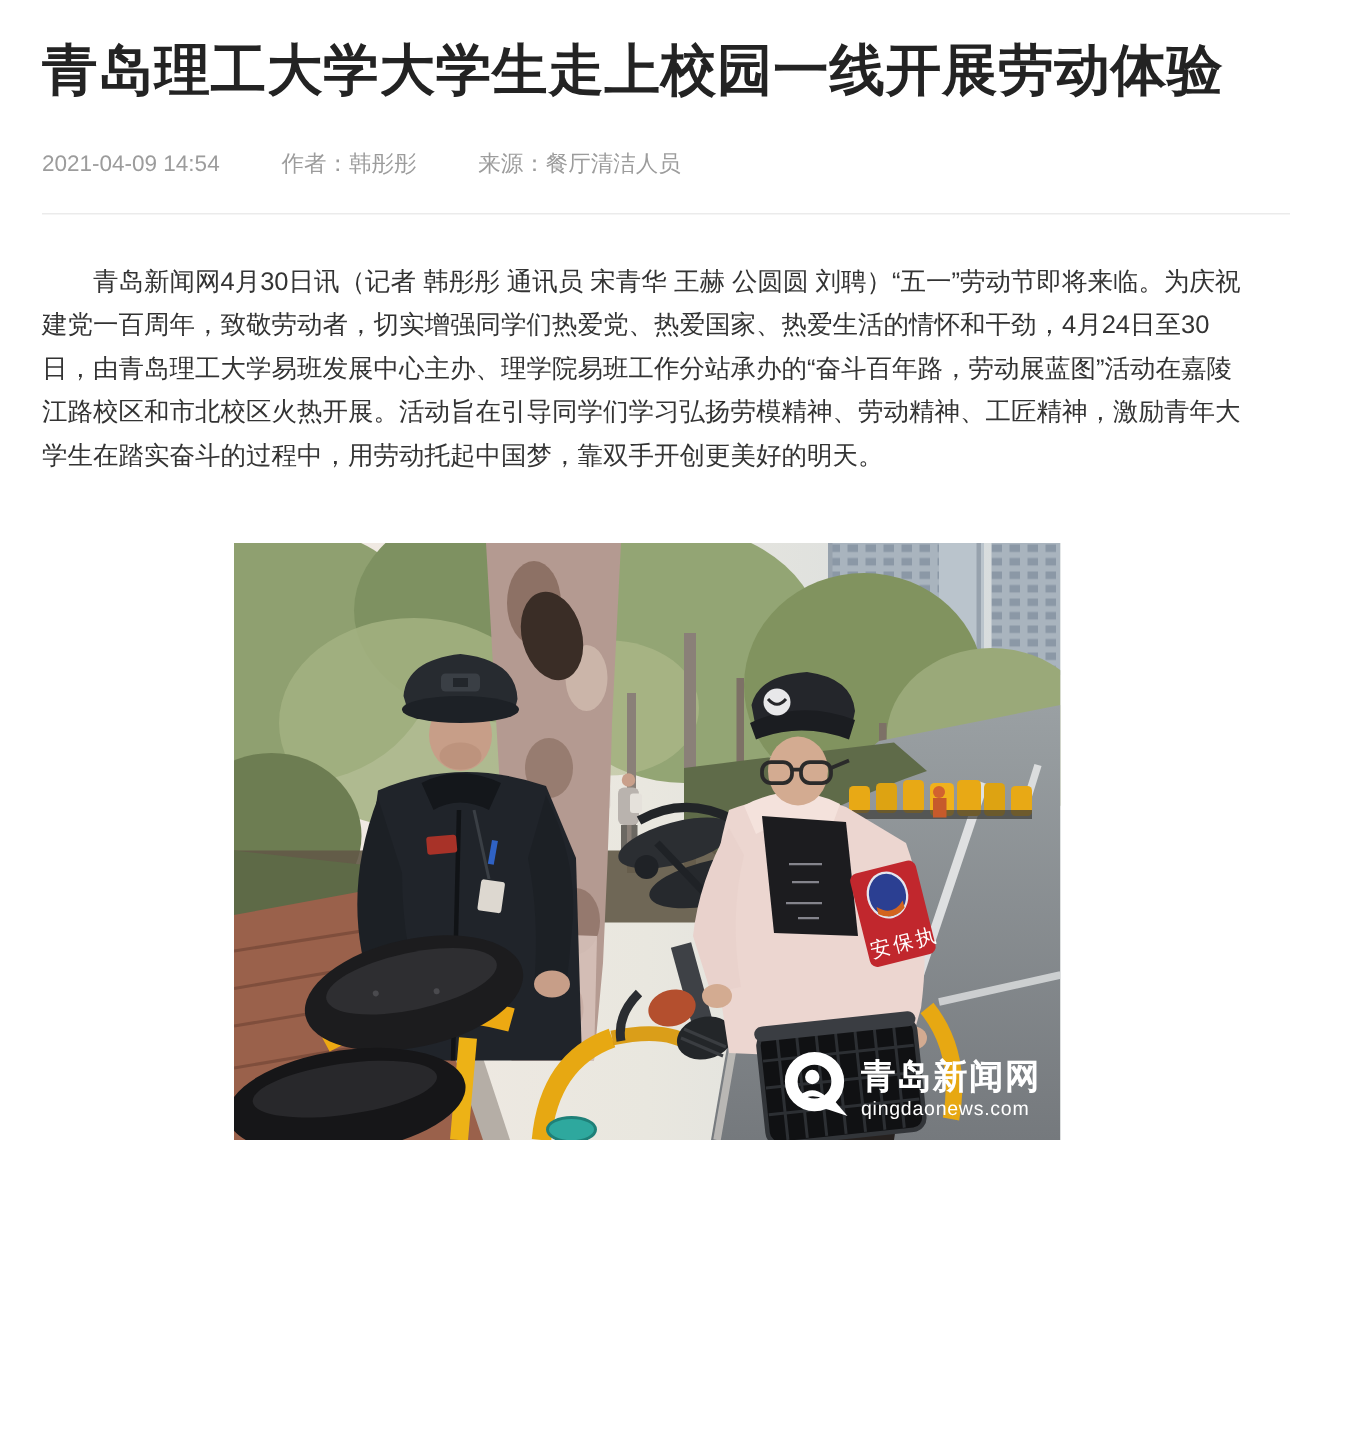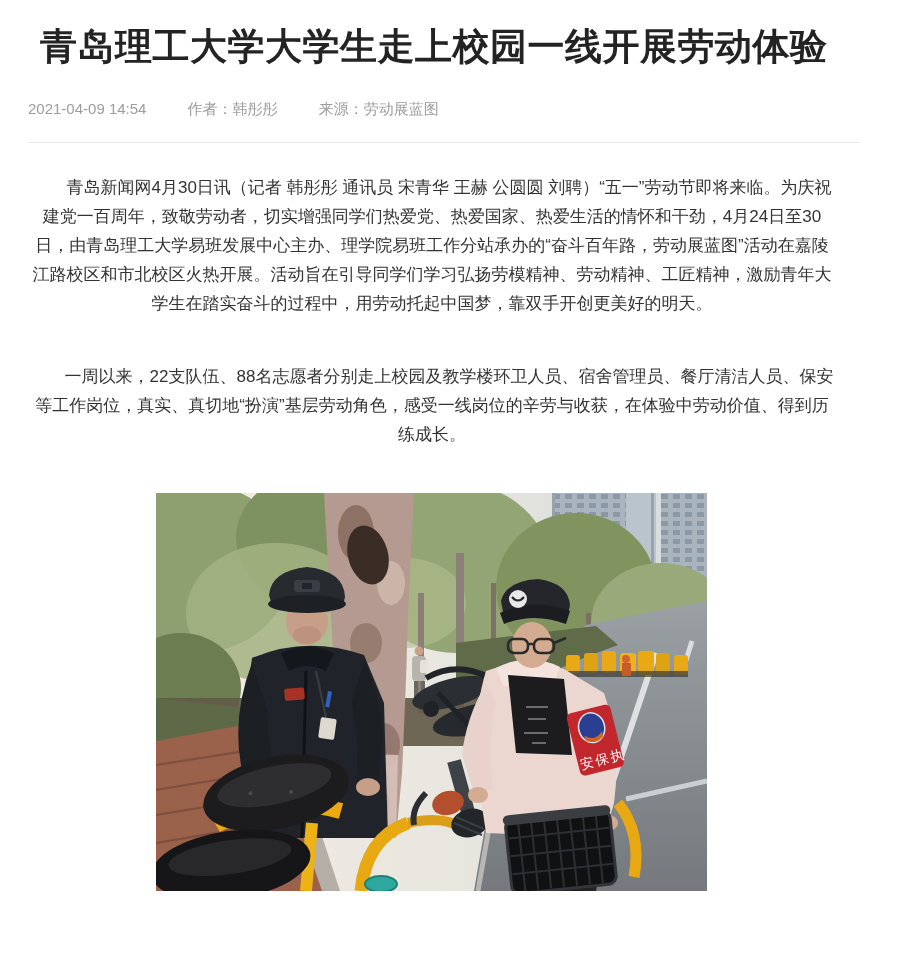--- a/index.html
+++ b/index.html
@@ -4,27 +4,27 @@
 <style>
   html,body{margin:0;padding:0;background:#fff;}
   body{
     width:901px;height:958px;overflow:hidden;
     font-family:"Liberation Sans","DejaVu Sans",sans-serif;
     -webkit-font-smoothing:antialiased;
   }
   .page{width:832px;margin:0 0 0 28px;}
   .article-title{
     font-size:37px;line-height:48px;font-weight:bold;color:#232323;
-    margin:23px 12px 0;letter-spacing:.5px;white-space:nowrap;
+    margin:23px 0 0;letter-spacing:.5px;white-space:nowrap;
   }
   .meta{margin-top:29px;font-size:15px;color:#9c9c9c;}
   .meta span{margin-right:37px;}
   .divider{border:none;border-top:1px solid #ebebeb;margin:23px 0 0;}
   .article-body{margin-top:30px;width:808px;font-size:17px;line-height:29px;color:#333;}
-  .article-body p{margin:10px 0 44px;text-indent:2em;text-align:center;}
+  .article-body p{margin:10px 0 44px;text-indent:2em;}
   figure.photo{
     width:551px;height:398px;margin:0 0 0 128px;position:relative;padding:0;
     overflow:hidden;background:#dfe3e2;
   }
   figure.photo svg.scene{display:block;}
   .watermark{
     position:absolute;right:13px;bottom:9px;display:flex;align-items:center;
     color:#fff;gap:6px;
   }
   .wm-text{display:flex;flex-direction:column;line-height:1;}
@@ -34,28 +34,27 @@
 </head>
 <body>
 
 <div class="page">
 
   <h1 class="article-title">青岛理工大学大学生走上校园一线开展劳动体验</h1>
 
   <div class="meta">
     <span>2021-04-09 14:54</span>
     <span>作者：韩彤彤</span>
-    <span>来源：劳动展蓝图</span>
+    <span>来源：餐厅清洁人员</span>
   </div>
 
   <hr class="divider">
 
   <div class="article-body">
     <p>青岛新闻网4月30日讯（记者 韩彤彤 通讯员 宋青华 王赫 公圆圆 刘聘）“五一”劳动节即将来临。为庆祝建党一百周年，致敬劳动者，切实增强同学们热爱党、热爱国家、热爱生活的情怀和干劲，4月24日至30日，由青岛理工大学易班发展中心主办、理学院易班工作分站承办的“奋斗百年路，劳动展蓝图”活动在嘉陵江路校区和市北校区火热开展。活动旨在引导同学们学习弘扬劳模精神、劳动精神、工匠精神，激励青年大学生在踏实奋斗的过程中，用劳动托起中国梦，靠双手开创更美好的明天。</p>
-    <p>一周以来，22支队伍、88名志愿者分别走上校园及教学楼环卫人员、宿舍管理员、餐厅清洁人员、保安等工作岗位，真实、真切地“扮演”基层劳动角色，感受一线岗位的辛劳与收获，在体验中劳动价值、得到历练成长。</p>
 
     <figure class="photo">
       <svg class="scene" width="551" height="398" viewBox="0 0 551 398">
         <defs>
           <linearGradient id="sky" x1="0" y1="0" x2="1" y2="0">
             <stop offset="0" stop-color="#f3eae4"></stop>
             <stop offset="0.5" stop-color="#e9e7df"></stop>
             <stop offset="1" stop-color="#d4dadd"></stop>
           </linearGradient>
           <linearGradient id="roadg" x1="0" y1="0" x2="0" y2="1">
@@ -238,15 +237,27 @@
 
         <g transform="rotate(-6 405 355)">
           <rect x="352" y="322" width="105" height="74" rx="8" fill="#101113" stroke="#323539" stroke-width="3"></rect>
           <path d="M365,324 V394 M378,324 V394 M391,324 V394 M404,324 V394 M417,324 V394 M430,324 V394 M443,324 V394" stroke="#2c2f33" stroke-width="2"></path>
           <path d="M354,340 H455 M354,358 H455 M354,376 H455" stroke="#2c2f33" stroke-width="2"></path>
           <rect x="350" y="317" width="108" height="10" rx="5" fill="#3a3d42"></rect>
         </g>
         <path d="M462,310 Q486,340 478,384" stroke="#e7a812" stroke-width="11" fill="none"></path>
       </svg>
 
+      <div class="watermark">
+        <svg width="46" height="52" viewBox="0 0 46 52">
+          <circle cx="21" cy="22" r="15.5" stroke="#ffffff" stroke-width="8.5" fill="none"></circle>
+          <path d="M31,31 L43,45 L25,39 Z" fill="#ffffff"></path>
+          <circle cx="19.5" cy="19" r="4.8" fill="#ffffff"></circle>
+          <path d="M11.5,31 Q19.5,24.5 27.5,31 L27.5,34 Q19.5,29.5 11.5,34.5 Z" fill="#ffffff"></path>
+        </svg>
+        <div class="wm-text">
+          <span class="wm-title">青岛新闻网</span>
+          <span class="wm-domain">qingdaonews.com</span>
+        </div>
+      </div>
     </figure>
   </div>
 </div>
 
 </body></html>

